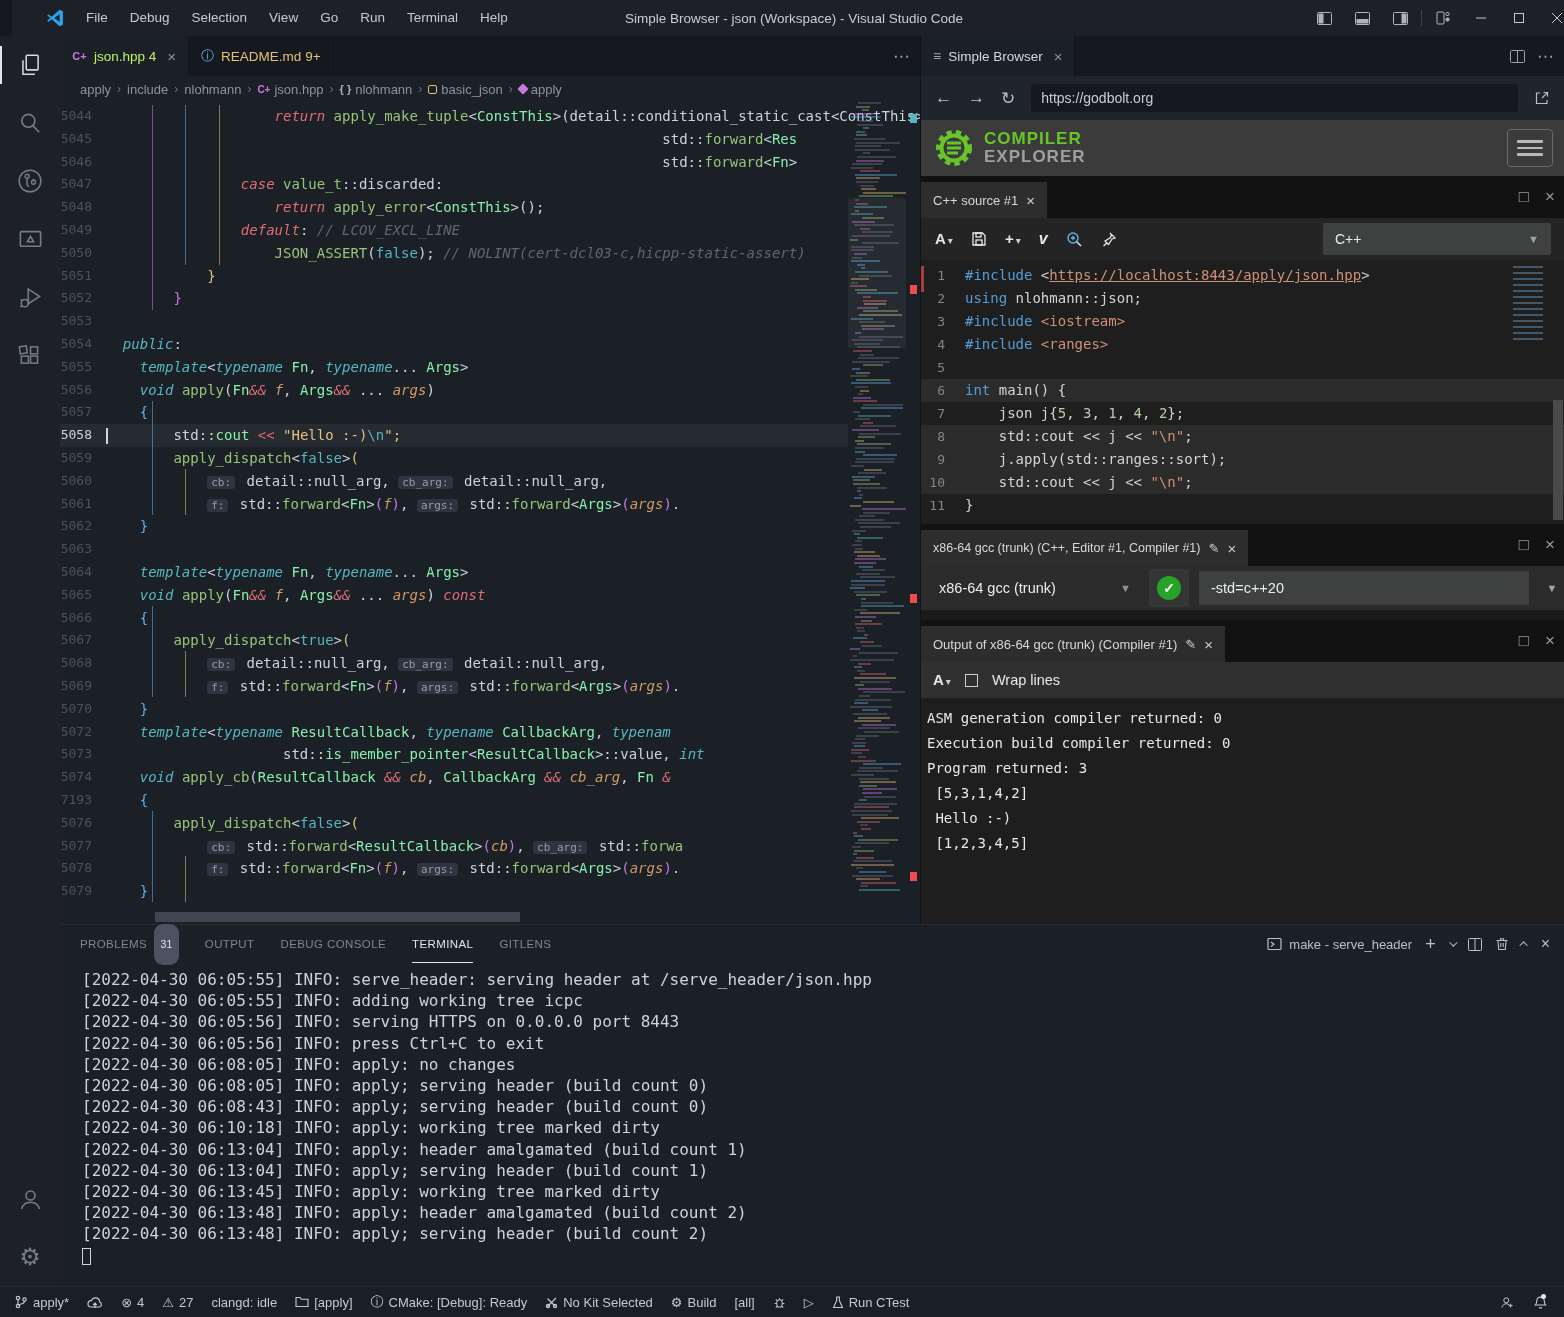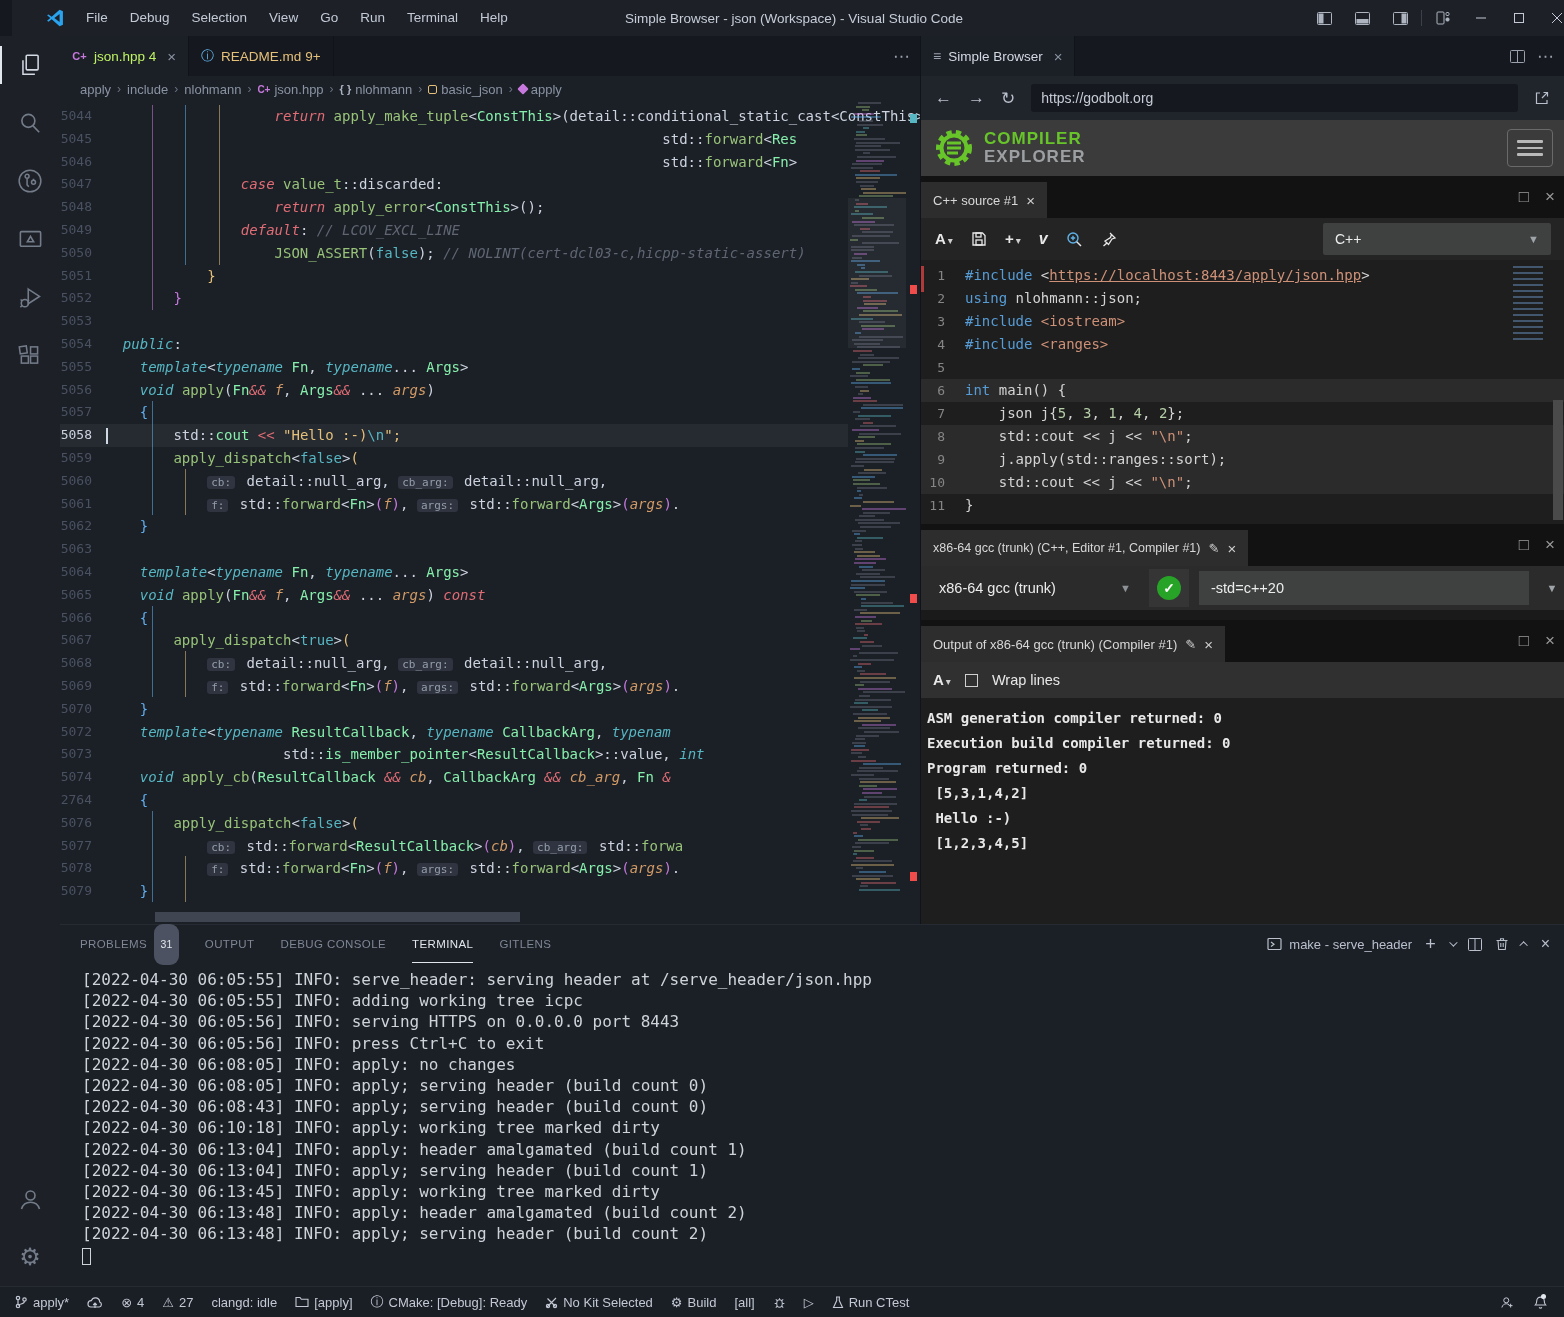--- a/index.html
+++ b/index.html
@@ -99,21 +99,21 @@
   #cmp-select{width:208px;height:32px;color:#ececec;font-size:14.5px;display:flex;align-items:center;padding:0 8px;}
   #cmp-select .car{margin-left:auto;color:#8d9296;font-size:11px;}
   #cmp-check{width:40px;height:38px;background:#353535;display:flex;align-items:center;justify-content:center;}
   #cmp-check .ball{width:24px;height:24px;border-radius:50%;background:#27a327;display:flex;align-items:center;justify-content:center;color:#fff;font-size:14px;font-weight:bold;}
   #cmp-opts{flex:1;height:34px;background:#3f4040;color:#ececec;font-size:14.5px;display:flex;align-items:center;padding:0 12px;}
   #cmp-row .endcar{width:26px;color:#9fa4a8;font-size:11px;text-align:center;}
   #thin-strip{height:10px;background:#1a1a1a;}
   #out-toolbar{height:36px;background:#303030;display:flex;align-items:center;gap:14px;padding:0 12px;color:#e8e8e8;}
   #wrap-box{width:13px;height:13px;border:1.5px solid #cfcfcf;background:transparent;}
   #wrap-label{font-size:14.5px;}
-  #out-content{background:#1e1e1e;padding:8px 0 0 6px;font-weight:bold;}
+  #out-content{background:#1e1e1e;padding:8px 0 0 6px;}
   .out-line{font-family:"DejaVu Sans Mono",monospace;font-size:14px;line-height:25px;color:#e8e8e8;white-space:pre;}
 
   
   #panel{position:absolute;left:60px;top:924px;width:1504px;height:362px;background:#1b1f26;border-top:1px solid #262b33;}
   #panel-header{height:38px;display:flex;align-items:center;padding-left:20px;position:relative;}
   .p-tab{font-size:11.5px;letter-spacing:.4px;color:#7f8694;margin-right:26px;display:flex;align-items:center;gap:7px;
     height:38px;line-height:38px;cursor:default;}
   .p-tab.active{color:#e2e6ec;border-bottom:1px solid #e2e6ec;}
   .p-badge{background:#4c5261;color:#e3e6eb;font-size:10.5px;border-radius:9px;padding:1.5px 6.5px;letter-spacing:0;}
   #panel-right{position:absolute;right:14px;top:0;height:38px;display:flex;align-items:center;gap:13px;color:#b9c0cc;font-size:13px;}
@@ -318,21 +318,21 @@
         <div class="line"><span class="ln">5064</span><span class="code"><span class="tk w">    </span><span class="tk kw2">template</span><span class="tk w">&lt;</span><span class="tk kw2">typename </span><span class="tk ty">Fn</span><span class="tk w">, </span><span class="tk kw2">typename</span><span class="tk w">... </span><span class="tk ty">Args</span><span class="tk w">&gt;</span></span></div>
         <div class="line"><span class="ln">5065</span><span class="code"><span class="tk w">    </span><span class="tk kw2">void </span><span class="tk fn">apply</span><span class="tk w">(</span><span class="tk ty">Fn</span><span class="tk kw">&amp;&amp; </span><span class="tk par">f</span><span class="tk w">, </span><span class="tk ty">Args</span><span class="tk kw">&amp;&amp;</span><span class="tk w"> ... </span><span class="tk par">args</span><span class="tk w">) </span><span class="tk kw">const</span></span></div>
         <div class="line"><span class="ln">5066</span><span class="code"><span class="tk w">    </span><span class="tk brb">{</span></span></div>
         <div class="line"><span class="ln">5067</span><span class="code"><span class="tk w">        </span><span class="tk fn">apply_dispatch</span><span class="tk w">&lt;</span><span class="tk cy">true</span><span class="tk w">&gt;</span><span class="tk bry">(</span></span></div>
         <div class="line"><span class="ln">5068</span><span class="code"><span class="tk w">            </span><span class="tk inlay">cb:</span><span class="tk w"> detail::null_arg, </span><span class="tk inlay">cb_arg:</span><span class="tk w"> detail::null_arg,</span></span></div>
         <div class="line"><span class="ln">5069</span><span class="code"><span class="tk w">            </span><span class="tk inlay">f:</span><span class="tk w"> std::</span><span class="tk fn">forward</span><span class="tk w">&lt;</span><span class="tk ty">Fn</span><span class="tk w">&gt;</span><span class="tk brm">(</span><span class="tk par">f</span><span class="tk brm">)</span><span class="tk w">, </span><span class="tk inlay">args:</span><span class="tk w"> std::</span><span class="tk fn">forward</span><span class="tk w">&lt;</span><span class="tk ty">Args</span><span class="tk w">&gt;</span><span class="tk brm">(</span><span class="tk par">args</span><span class="tk brm">)</span><span class="tk w">.</span></span></div>
         <div class="line"><span class="ln">5070</span><span class="code"><span class="tk w">    </span><span class="tk brb">}</span></span></div>
         <div class="line"><span class="ln">5072</span><span class="code"><span class="tk w">    </span><span class="tk kw2">template</span><span class="tk w">&lt;</span><span class="tk kw2">typename </span><span class="tk ty">ResultCallback</span><span class="tk w">, </span><span class="tk kw2">typename </span><span class="tk ty">CallbackArg</span><span class="tk w">, </span><span class="tk kw2">typenam</span></span></div>
         <div class="line"><span class="ln">5073</span><span class="code"><span class="tk w">                     </span><span class="tk w">std::</span><span class="tk ty">is_member_pointer</span><span class="tk w">&lt;</span><span class="tk ty">ResultCallback</span><span class="tk w">&gt;::value, </span><span class="tk kw2">int</span></span></div>
         <div class="line"><span class="ln">5074</span><span class="code"><span class="tk w">    </span><span class="tk kw2">void </span><span class="tk fn">apply_cb</span><span class="tk w">(</span><span class="tk ty">ResultCallback </span><span class="tk kw">&amp;&amp; </span><span class="tk par">cb</span><span class="tk w">, </span><span class="tk ty">CallbackArg </span><span class="tk kw">&amp;&amp; </span><span class="tk par">cb_arg</span><span class="tk w">, </span><span class="tk ty">Fn </span><span class="tk kw">&amp;</span></span></div>
-        <div class="line"><span class="ln">2764</span><span class="code"><span class="tk w">    </span><span class="tk brb">{</span></span></div>
+        <div class="line"><span class="ln">7193</span><span class="code"><span class="tk w">    </span><span class="tk brb">{</span></span></div>
         <div class="line"><span class="ln">5076</span><span class="code"><span class="tk w">        </span><span class="tk fn">apply_dispatch</span><span class="tk w">&lt;</span><span class="tk cy">false</span><span class="tk w">&gt;</span><span class="tk bry">(</span></span></div>
         <div class="line"><span class="ln">5077</span><span class="code"><span class="tk w">            </span><span class="tk inlay">cb:</span><span class="tk w"> std::</span><span class="tk fn">forward</span><span class="tk w">&lt;</span><span class="tk ty">ResultCallback</span><span class="tk w">&gt;</span><span class="tk brm">(</span><span class="tk par">cb</span><span class="tk brm">)</span><span class="tk w">, </span><span class="tk inlay">cb_arg:</span><span class="tk w"> std::</span><span class="tk fn">forwa</span></span></div>
         <div class="line"><span class="ln">5078</span><span class="code"><span class="tk w">            </span><span class="tk inlay">f:</span><span class="tk w"> std::</span><span class="tk fn">forward</span><span class="tk w">&lt;</span><span class="tk ty">Fn</span><span class="tk w">&gt;</span><span class="tk brm">(</span><span class="tk par">f</span><span class="tk brm">)</span><span class="tk w">, </span><span class="tk inlay">args:</span><span class="tk w"> std::</span><span class="tk fn">forward</span><span class="tk w">&lt;</span><span class="tk ty">Args</span><span class="tk w">&gt;</span><span class="tk brm">(</span><span class="tk par">args</span><span class="tk brm">)</span><span class="tk w">.</span></span></div>
         <div class="line"><span class="ln">5079</span><span class="code"><span class="tk w">    </span><span class="tk brb">}</span></span></div>
       </div>
 
     <div class="guide" style="left:92px;top:3px;height:205px;background:#c678dd;"></div>
     <div class="guide" style="left:125px;top:3px;height:160px;background:#61afef;"></div>
     <div class="guide" style="left:159px;top:3px;height:160px;background:#e5c07b;"></div>
     <div class="guide" style="left:92px;top:299px;height:114px;background:#61afef;"></div>
@@ -723,21 +723,21 @@
     </div>
 
     <div id="out-toolbar">
       <span><span class="tb-a">A</span><span class="tb-caret">▾</span></span>
       <span id="wrap-box"></span>
       <span id="wrap-label">Wrap lines</span>
     </div>
     <div id="out-content">
         <div class="out-line">ASM generation compiler returned: 0</div>
         <div class="out-line">Execution build compiler returned: 0</div>
-        <div class="out-line">Program returned: 0</div>
+        <div class="out-line">Program returned: 3</div>
         <div class="out-line"> [5,3,1,4,2]</div>
         <div class="out-line"> Hello :-)</div>
         <div class="out-line"> [1,2,3,4,5]</div>
       </div>
   </div>
 </div>
 
 <div id="panel">
   <div id="panel-header">
     <span class="p-tab">

